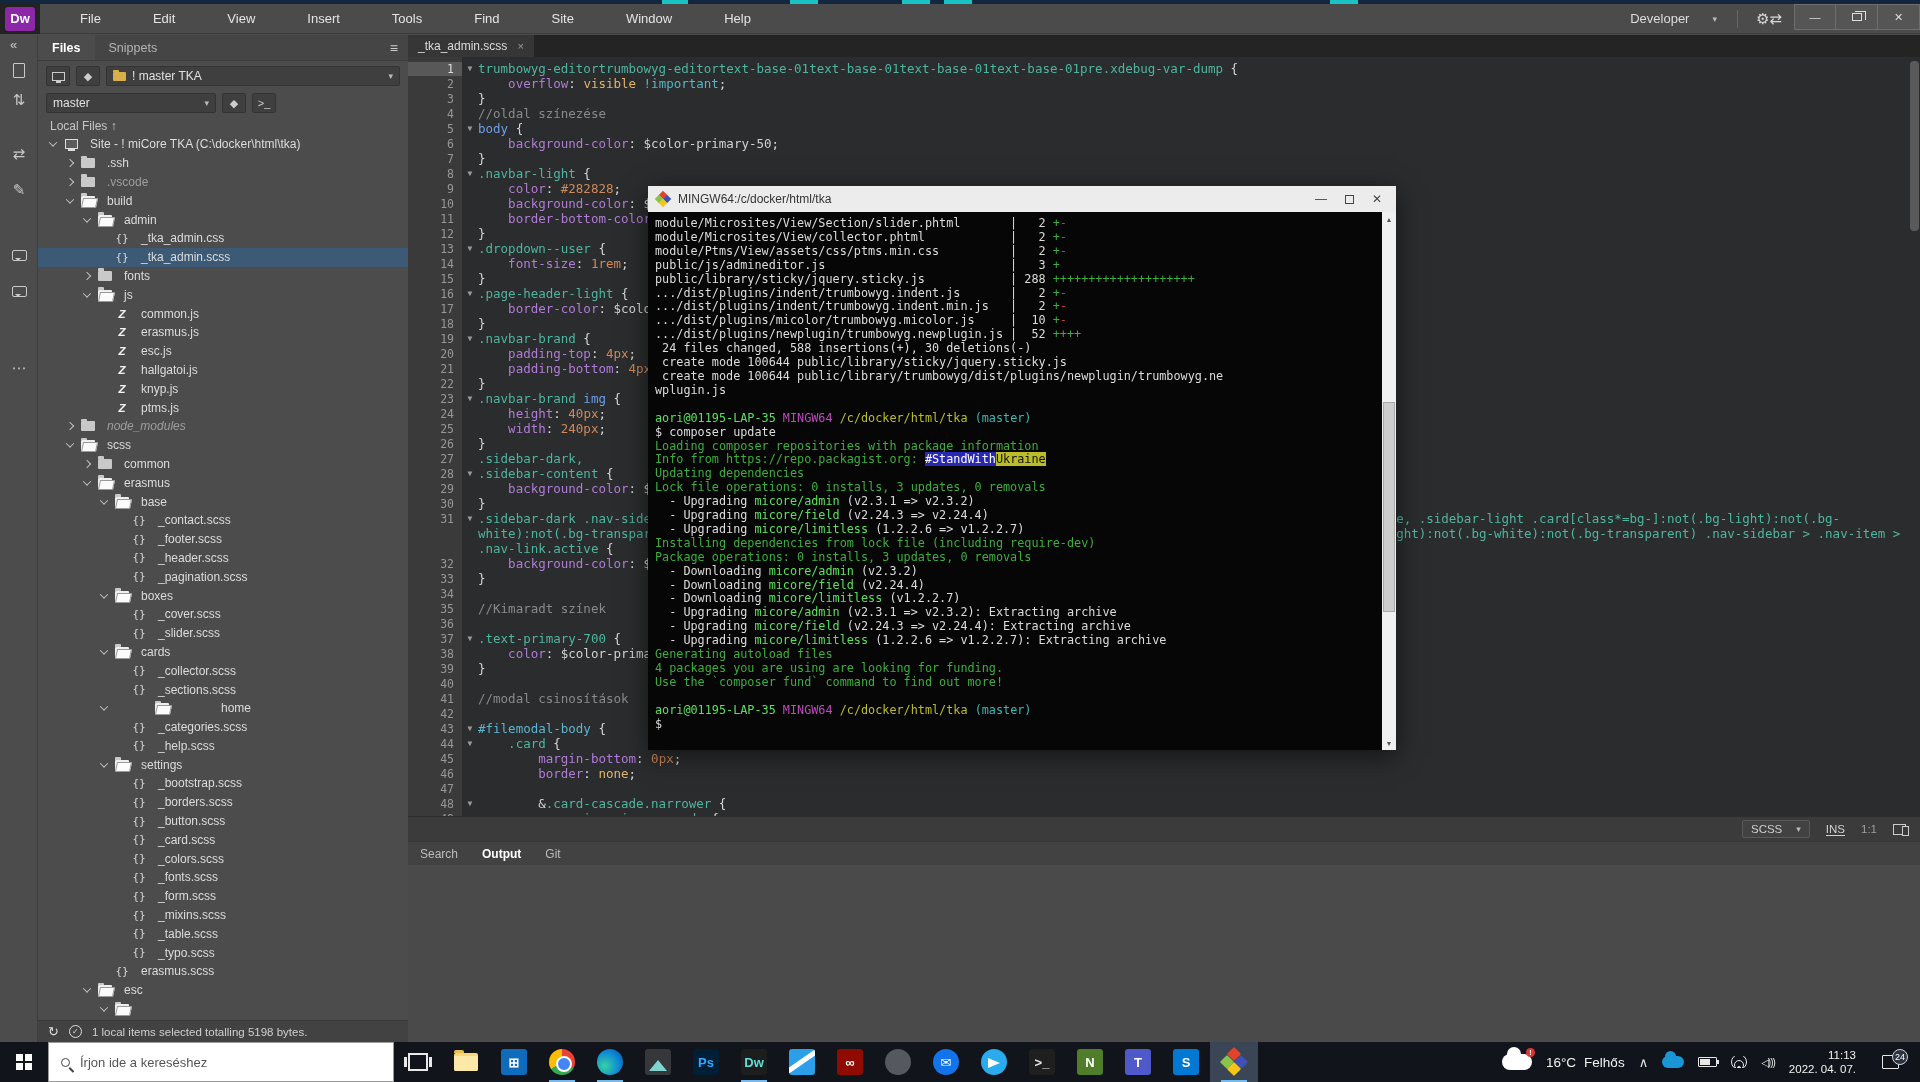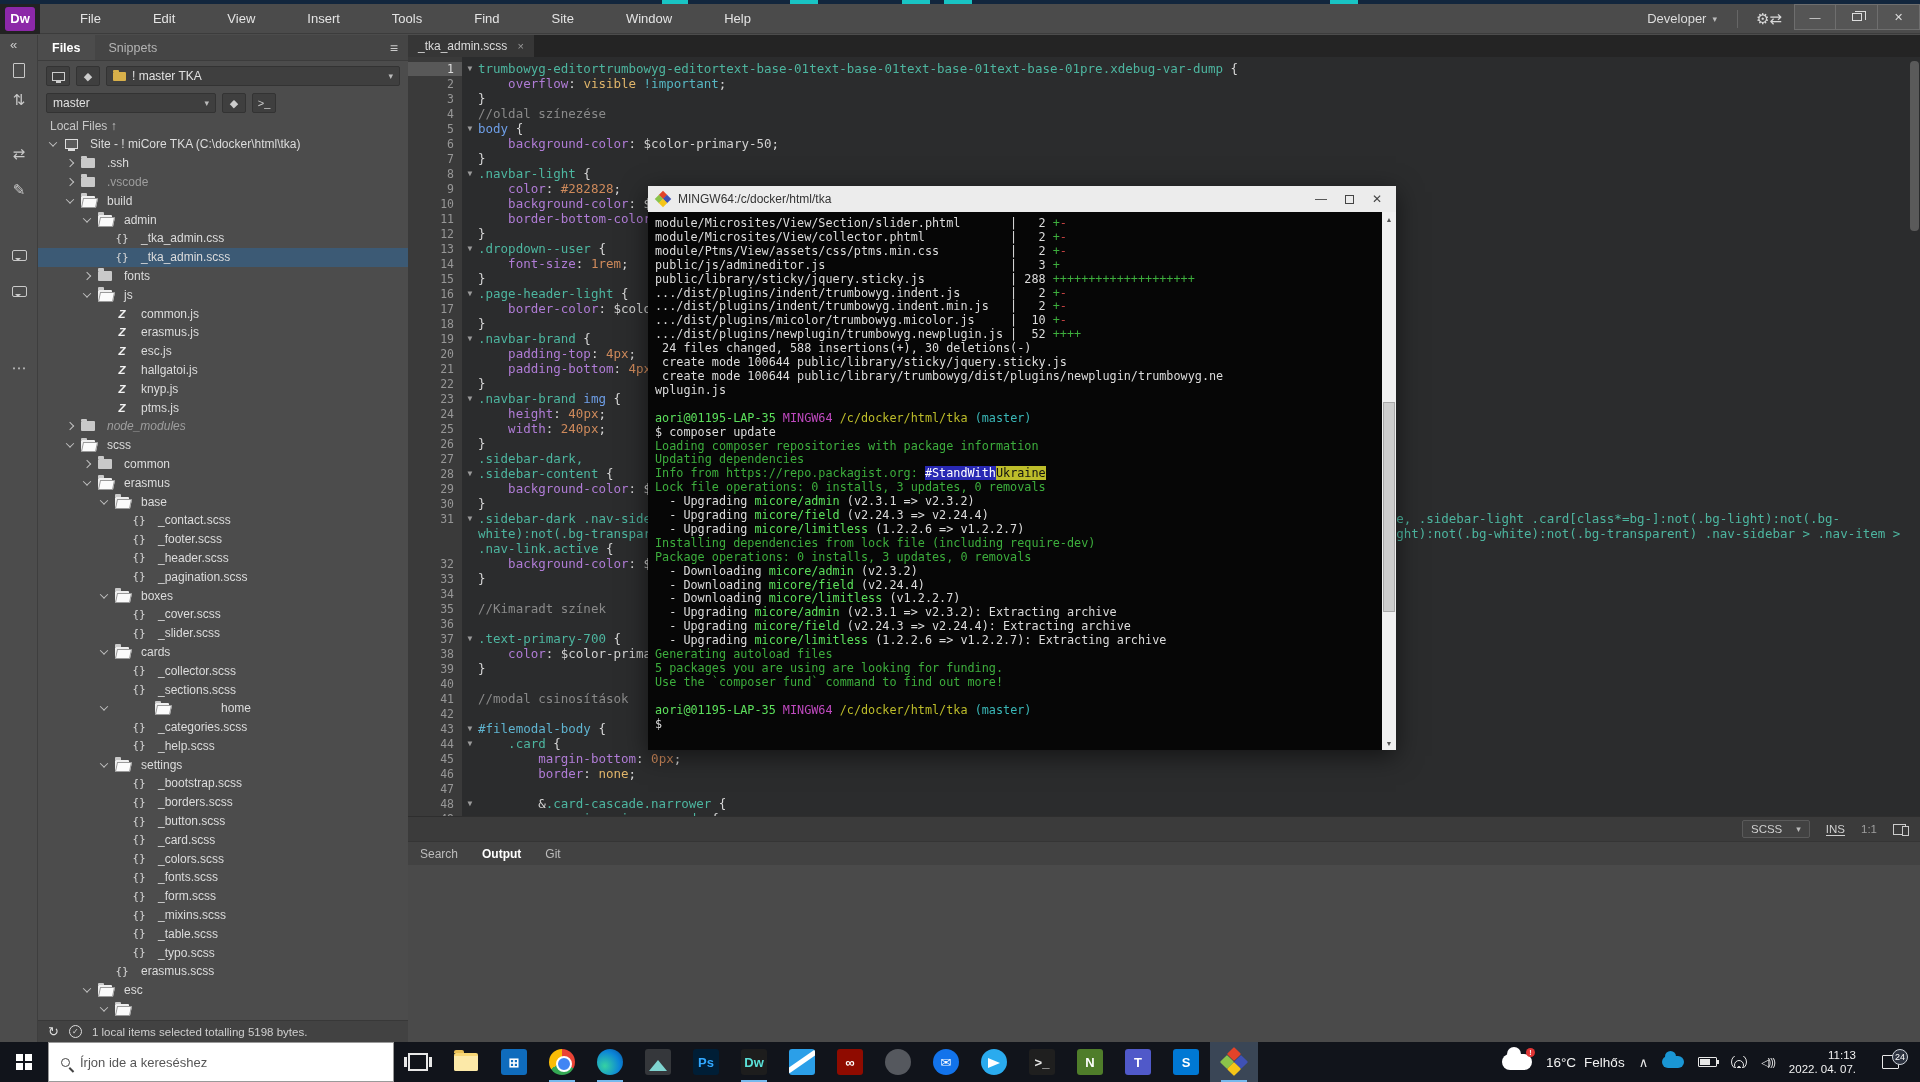--- a/index.html
+++ b/index.html
@@ -12,21 +12,21 @@
   .top-strip .seg { position:absolute; top:0; height:4px; background:#19c4c4; }
 
   
   .app { position:absolute; left:0; top:4px; width:1920px; height:1038px; background:#4c4c4c; }
 
   .menubar { position:absolute; left:0; top:0; width:100%; height:30px; background:#4b4b4b; border-bottom:1px solid #3c3c3c; display:flex; align-items:center; color:#e4e4e4; font-size:13px; }
   .dw-logo { width:40px; height:30px; background:#222; display:flex; align-items:center; justify-content:center; }
   .dw-logo .dwbox { width:30px; height:24px; background:#8c28a8; color:#fff; font-weight:bold; font-size:13px; display:flex; align-items:center; justify-content:center; border-radius:3px; }
   .menu-item { padding:0 12px; cursor:default;margin-left:28px; }
   .menubar-right { margin-left:auto; display:flex; align-items:center; height:100%; }
-  .workspace { display:flex; align-items:center; gap:6px; padding:0 14px; color:#dcdcdc; }
+  .workspace { display:flex; align-items:center; gap:23px; padding:0 14px; color:#dcdcdc; }
   .vsep { width:1px; height:18px; background:#666; margin:0 6px; }
   .sync-icon { font-size:15px; color:#d8d8d8; padding:0 12px; }
   .winbtns { display:flex; height:100%; }
   .winbtn { width:42px; height:26px; margin-top:0; border:1px solid #6e6e6e; background:#555; color:#ddd; display:flex; align-items:center; justify-content:center; font-size:11px; }
   .winbtn + .winbtn { border-left:none; }
   .maxglyph { width:10px; height:8px; border:1px solid #ddd; position:relative; }
   .maxglyph:before { content:""; position:absolute; left:2px; top:-3px; width:10px; height:8px; border:1px solid #ddd; border-left:none; border-bottom:none; }
 
   .main { position:absolute; left:0; top:31px; right:0; bottom:0; }
 
@@ -745,36 +745,36 @@
         <div class="tline"><span class="tw">.../dist/plugins/micolor/trumbowyg.micolor.js     |  10 </span><span class="tg">+</span><span class="tr">-</span></div>
         <div class="tline"><span class="tw">.../dist/plugins/newplugin/trumbowyg.newplugin.js |  52 </span><span class="tg">++++</span></div>
         <div class="tline"><span class="tw"> 24 files changed, 588 insertions(+), 30 deletions(-)</span></div>
         <div class="tline"><span class="tw"> create mode 100644 public/library/sticky/jquery.sticky.js</span></div>
         <div class="tline"><span class="tw"> create mode 100644 public/library/trumbowyg/dist/plugins/newplugin/trumbowyg.ne</span></div>
         <div class="tline"><span class="tw">wplugin.js</span></div>
         <div class="tline">&nbsp;</div>
         <div class="tline"><span class="tb">aori@01195-LAP-35 </span><span class="tm">MINGW64 </span><span class="ty">/c/docker/html/tka </span><span class="tc">(master)</span></div>
         <div class="tline"><span class="tw">$ composer update</span></div>
         <div class="tline"><span class="tg">Loading composer repositories with package information</span></div>
+        <div class="tline"><span class="tg">Info from https://repo.packagist.org: </span><span class="thb">#StandWith</span><span class="thy">Ukraine</span></div>
         <div class="tline"><span class="tg">Updating dependencies</span></div>
-        <div class="tline"><span class="tg">Info from https://repo.packagist.org: </span><span class="thb">#StandWith</span><span class="thy">Ukraine</span></div>
         <div class="tline"><span class="tg">Lock file operations: 0 installs, 3 updates, 0 removals</span></div>
         <div class="tline"><span class="tw">  - Upgrading </span><span class="tb">micore/admin</span><span class="tw"> (v2.3.1 =&gt; v2.3.2)</span></div>
         <div class="tline"><span class="tw">  - Upgrading </span><span class="tb">micore/field</span><span class="tw"> (v2.24.3 =&gt; v2.24.4)</span></div>
         <div class="tline"><span class="tw">  - Upgrading </span><span class="tb">micore/limitless</span><span class="tw"> (1.2.2.6 =&gt; v1.2.2.7)</span></div>
         <div class="tline"><span class="tg">Installing dependencies from lock file (including require-dev)</span></div>
         <div class="tline"><span class="tg">Package operations: 0 installs, 3 updates, 0 removals</span></div>
         <div class="tline"><span class="tw">  - Downloading </span><span class="tb">micore/admin</span><span class="tw"> (v2.3.2)</span></div>
         <div class="tline"><span class="tw">  - Downloading </span><span class="tb">micore/field</span><span class="tw"> (v2.24.4)</span></div>
         <div class="tline"><span class="tw">  - Downloading </span><span class="tb">micore/limitless</span><span class="tw"> (v1.2.2.7)</span></div>
         <div class="tline"><span class="tw">  - Upgrading </span><span class="tb">micore/admin</span><span class="tw"> (v2.3.1 =&gt; v2.3.2): Extracting archive</span></div>
         <div class="tline"><span class="tw">  - Upgrading </span><span class="tb">micore/field</span><span class="tw"> (v2.24.3 =&gt; v2.24.4): Extracting archive</span></div>
         <div class="tline"><span class="tw">  - Upgrading </span><span class="tb">micore/limitless</span><span class="tw"> (1.2.2.6 =&gt; v1.2.2.7): Extracting archive</span></div>
         <div class="tline"><span class="tg">Generating autoload files</span></div>
-        <div class="tline"><span class="tg">5 packages you are using are looking for funding.</span></div>
+        <div class="tline"><span class="tg">4 packages you are using are looking for funding.</span></div>
         <div class="tline"><span class="tg">Use the `composer fund` command to find out more!</span></div>
         <div class="tline">&nbsp;</div>
         <div class="tline"><span class="tb">aori@01195-LAP-35 </span><span class="tm">MINGW64 </span><span class="ty">/c/docker/html/tka </span><span class="tc">(master)</span></div>
         <div class="tline"><span class="tw">$</span></div>
       </div>
     <div class="tscroll">
       <span class="arr" style="top:0;">▲</span>
       <div class="tthumb"></div>
       <span class="arr" style="bottom:0;">▼</span>
     </div>

